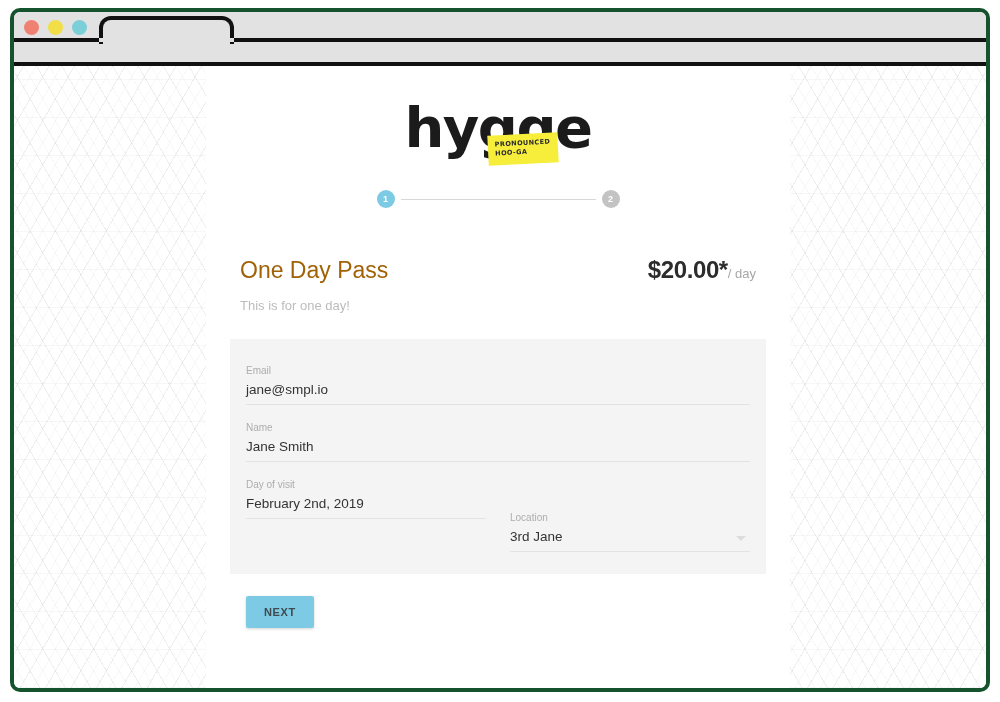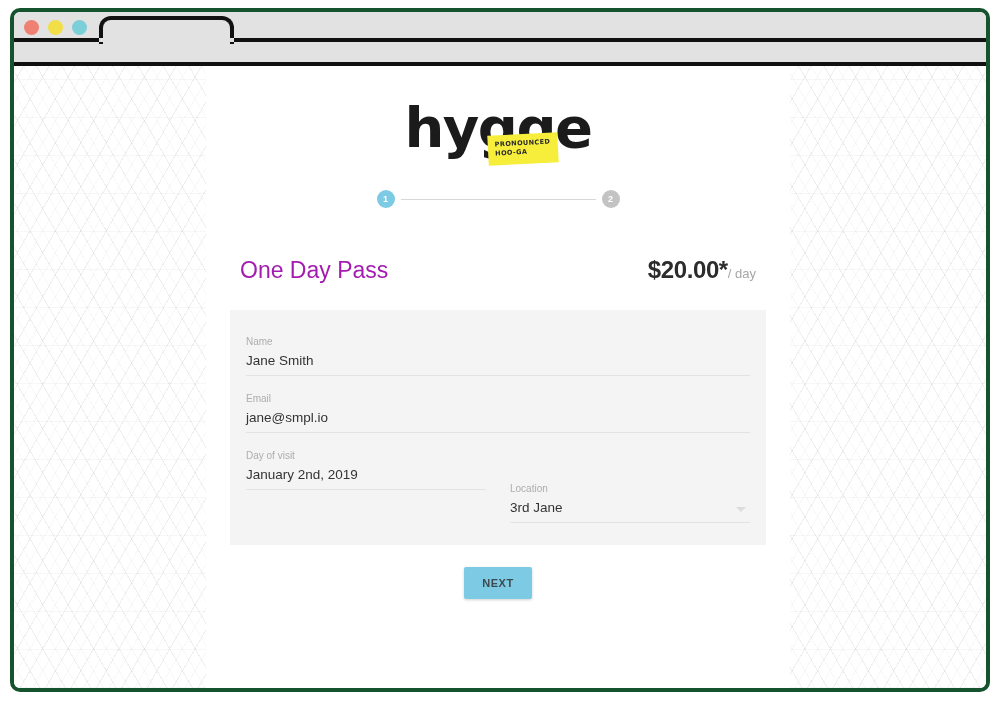--- a/index.html
+++ b/index.html
@@ -166,21 +166,21 @@
   
   .plan-head {
     display: flex;
     align-items: baseline;
     justify-content: space-between;
     margin-top: 48px;
     padding: 0 10px;
   }
   .plan-title {
     font-size: 23px;
-    color: #a21caf;
+    color: #a16207;
     font-weight: normal;
     text-align: right;
   }
   .plan-price { white-space: nowrap; }
   .price-main {
     font-size: 24px;
     color: #2c2c2c;
     font-weight: 600;
     letter-spacing: -0.4px;
   }
@@ -230,21 +230,21 @@
     top: 7px;
     width: 0; height: 0;
     border-left: 5px solid transparent;
     border-right: 5px solid transparent;
     border-top: 5px solid #dcdcdc;
   }
 
   
   .actions {
     display: flex;
-    justify-content: center;
+    justify-content: flex-start;
     margin-top: 22px;
     padding: 0 16px;
   }
   .next-button {
     background: #7ccae3;
     color: #3f4a4f;
     border: none;
     border-radius: 2px;
     font-size: 11px;
     font-weight: bold;
@@ -293,40 +293,41 @@
           <span>2</span>
         </div>
       </div>
 
       <div class="plan-head">
         <div class="plan-title">One Day Pass</div>
         <div class="plan-price">
           <span class="price-main">$20.00*</span><span class="price-unit">/ day</span>
         </div>
       </div>
+      <div class="plan-sub">This is for one day!</div>
 
       <div class="form-panel">
+
+        <div class="field">
+          <div class="field-label">Email</div>
+          <div class="field-value">jane@smpl.io</div>
+        </div>
 
         <div class="field">
           <div class="field-label">Name</div>
           <div class="field-value">Jane Smith</div>
         </div>
 
         <div class="field">
-          <div class="field-label">Email</div>
-          <div class="field-value">jane@smpl.io</div>
-        </div>
-
-        <div class="field">
         </div>
 
         <div class="field-row">
           <div class="field">
             <div class="field-label">Day of visit</div>
-            <div class="field-value">January 2nd, 2019</div>
+            <div class="field-value">February 2nd, 2019</div>
           </div>
           <div class="field">
             <div class="field-label">Location</div>
             <div class="field-value select-value">
               <span>3rd Jane</span>
               <span class="caret"></span>
             </div>
           </div>
         </div>
 

